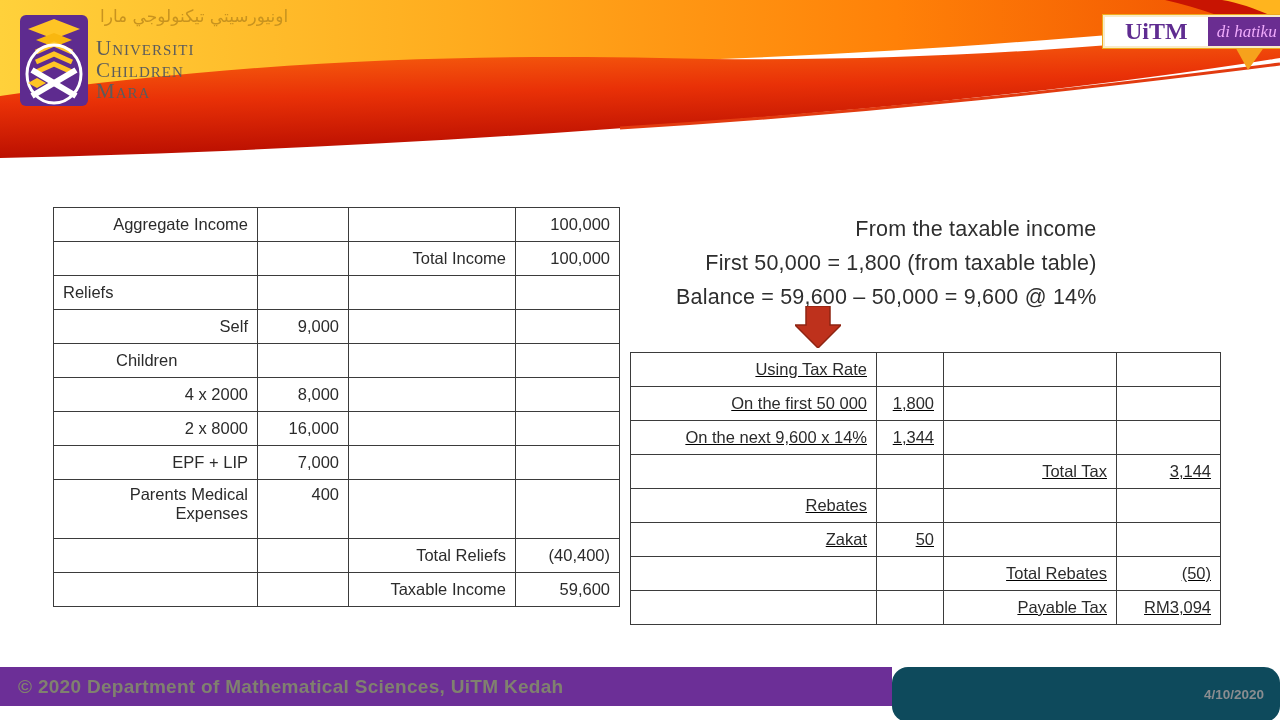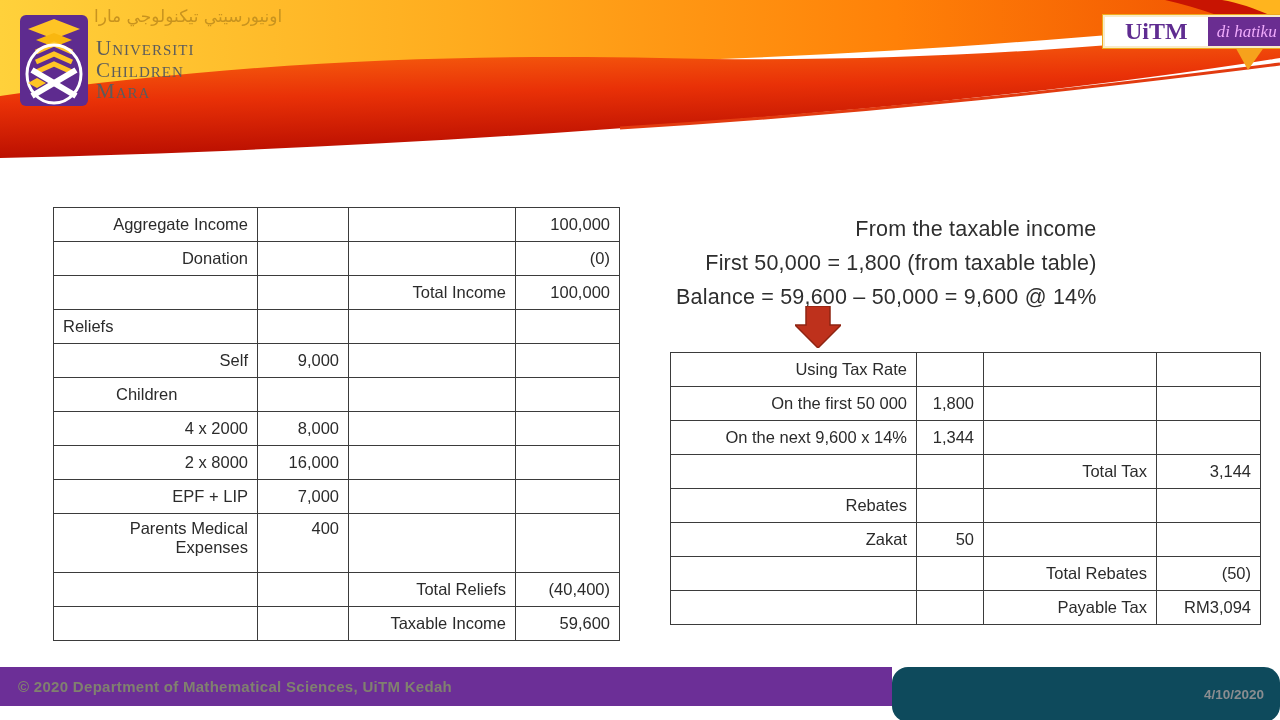--- a/index.html
+++ b/index.html
@@ -3,21 +3,21 @@
 <meta charset="utf-8">
 <style>
   html,body{margin:0;padding:0;background:#e8e8e8;}
   .slide{
     position:relative;width:1280px;height:720px;background:#ffffff;
     overflow:hidden;font-family:"Liberation Sans", sans-serif;
   }
   
   .banner{position:absolute;left:0;top:0;width:1280px;height:170px;}
   .jawi{
-    position:absolute;left:94px;top:6px;width:190px;height:32px;
+    position:absolute;left:100px;top:6px;width:190px;height:32px;
     font-family:"DejaVu Sans", sans-serif;font-size:17px;color:#C8931F;
     direction:rtl;text-align:left;overflow:hidden;white-space:nowrap;
   }
   .uni-name{position:absolute;left:96px;top:38px;line-height:21.5px;}
   .uni-name div{
     font-family:"Liberation Serif", serif;font-variant:small-caps;
     font-size:21px;color:#5C5C5C;letter-spacing:1px;
   }
   .brand-box{
     position:absolute;left:1103px;top:15px;height:29px;display:flex;align-items:stretch;
@@ -41,40 +41,40 @@
   table.calc td{
     border:1.5px solid #3b3b3b;height:31px;padding:1px 9px;
     font-size:16.5px;color:#2b2b2b;text-align:right;vertical-align:middle;
     overflow:hidden;
   }
   #left-table{left:53px;top:207px;width:566px;}
   #left-table col:nth-child(1){width:204px;}
   #left-table col:nth-child(2){width:91px;}
   #left-table col:nth-child(3){width:167px;}
   #left-table col:nth-child(4){width:104px;}
-  #right-table{left:670px;top:352px;width:590px;}
+  #right-table{left:630px;top:352px;width:590px;text-decoration:underline;}
   #right-table col:nth-child(1){width:246px;}
   #right-table col:nth-child(2){width:67px;}
   #right-table col:nth-child(3){width:173px;}
   #right-table col:nth-child(4){width:104px;}
   table.calc tr.tall td{height:52px;}
   table.calc td.left{text-align:left;}
   table.calc td.left-indent{text-align:left;padding-left:62px;}
   table.calc td.vtop{vertical-align:top;padding-top:5px;}
   
   .notes{position:absolute;left:676px;top:212px;}
   .notes div{font-size:21.5px;line-height:34px;color:#2e2e2e;letter-spacing:.2px;text-align:right;}
   
   .down-arrow{position:absolute;left:795px;top:306px;}
   
   .footer{position:absolute;left:0;top:667px;width:1280px;height:39px;display:flex;}
   .footer-purple{width:892px;height:39px;background:#6C2F97;display:flex;align-items:center;}
   .footer-teal{flex:1;height:55px;background:#0E4A5C;display:flex;align-items:center;justify-content:flex-end;border-radius:16px;}
   .footer-copy{
-    padding-left:18px;font-size:15px;font-weight:bold;color:#80816F;letter-spacing:.3px;
+    padding-left:18px;font-size:19px;font-weight:bold;color:#80816F;letter-spacing:.3px;
   }
   .footer-date{padding-right:16px;font-size:13.5px;font-weight:bold;color:#8B8D90;}
 </style>
 </head>
 <body>
 
 <div class="slide">
 
   <div class="banner">
     <svg width="1280" height="170" viewBox="0 0 1280 170">
@@ -137,26 +137,20 @@
         <col>
       </colgroup>
     <tbody>
         <tr>
           <td>Aggregate Income</td>
           <td></td>
           <td></td>
           <td>100,000</td>
         </tr>
         <tr>
-          <td>Donation</td>
-          <td></td>
-          <td></td>
-          <td>(0)</td>
-        </tr>
-        <tr>
           <td></td>
           <td></td>
           <td>Total Income</td>
           <td>100,000</td>
         </tr>
         <tr>
           <td class="left">Reliefs</td>
           <td></td>
           <td></td>
           <td></td>

